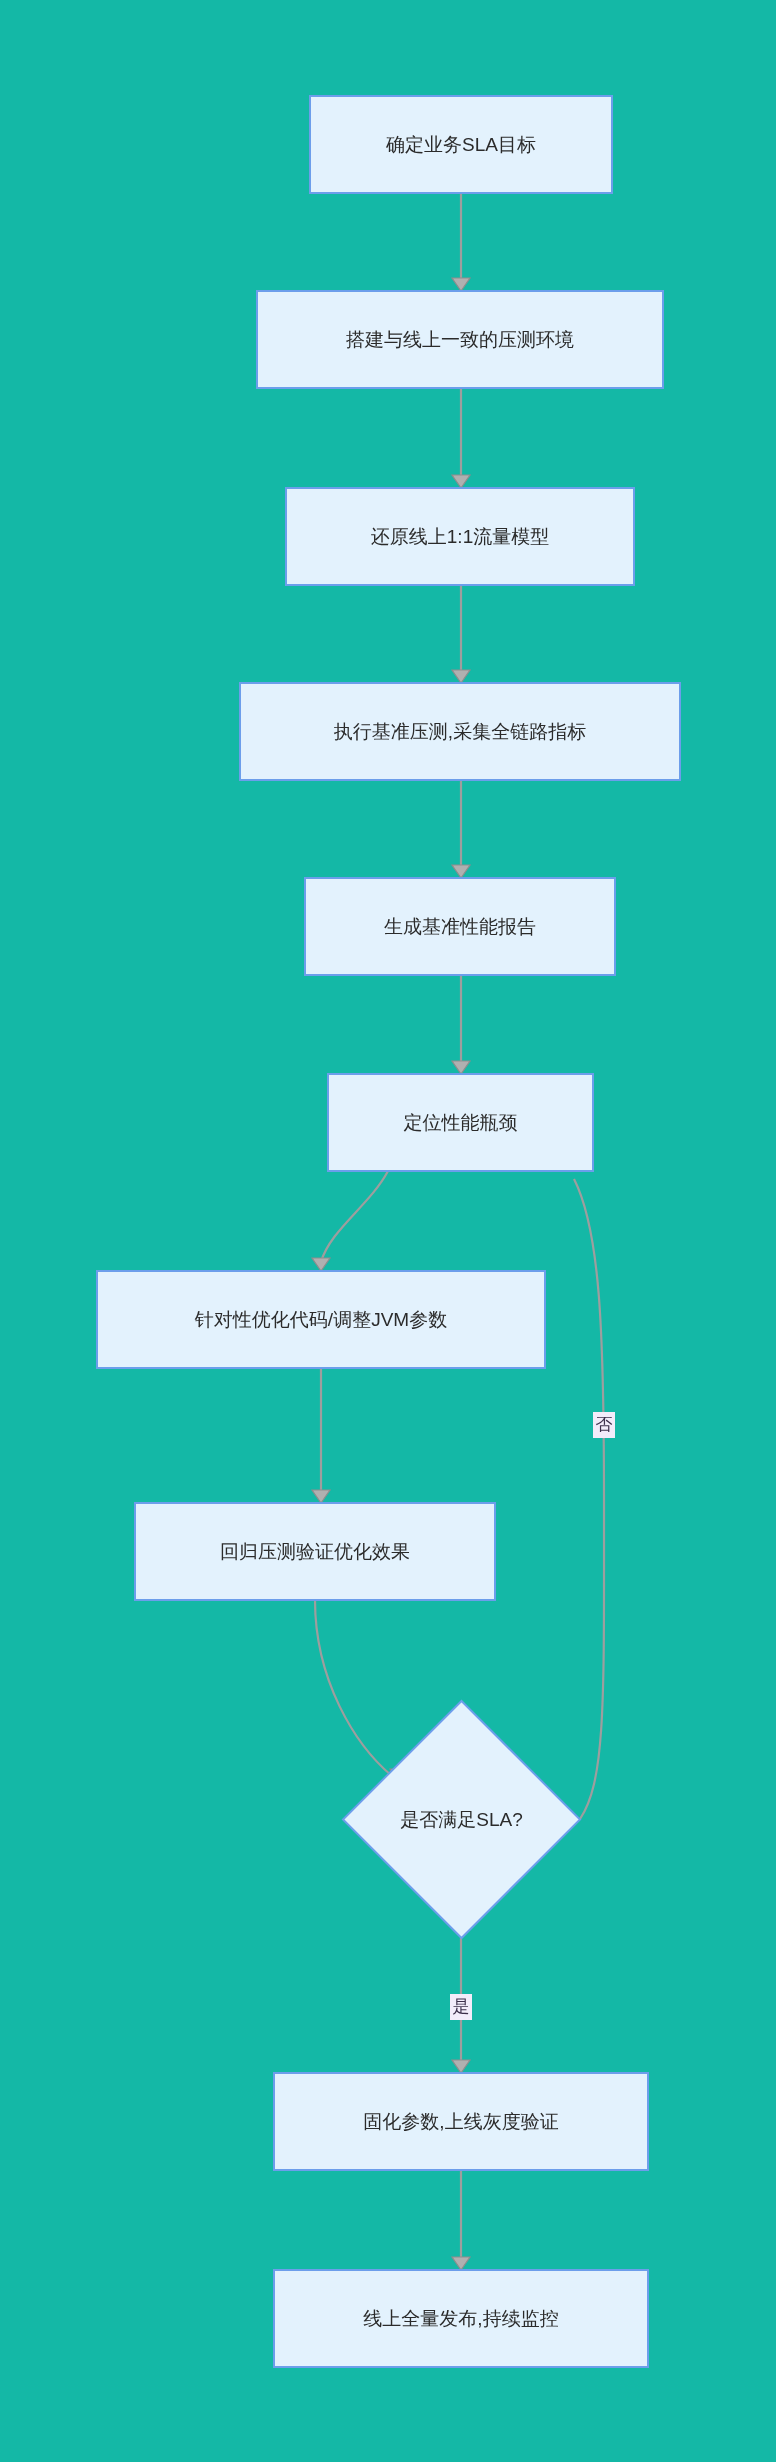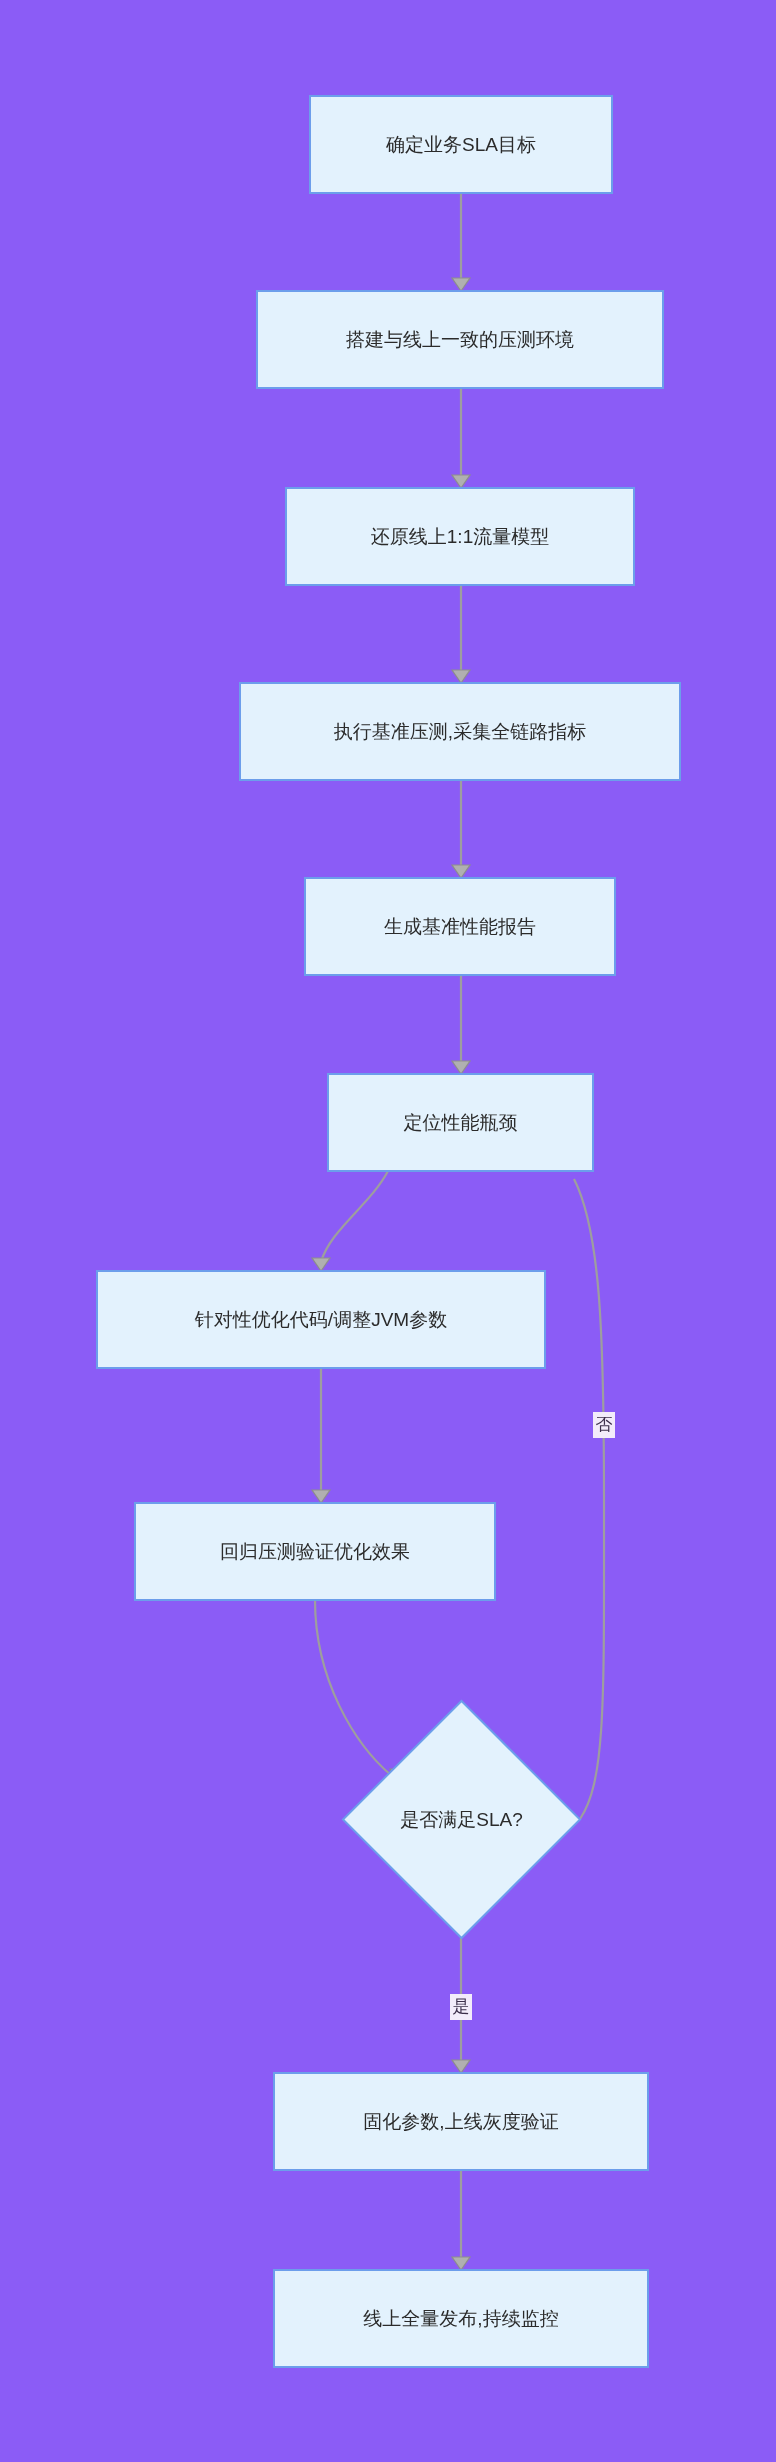--- a/index.html
+++ b/index.html
@@ -10,21 +10,21 @@
   body {
     width: 776px;
     height: 2462px;
     font-family: "Liberation Sans", "DejaVu Sans", sans-serif;
     overflow: hidden;
   }
   #flow-root {
     position: relative;
     width: 776px;
     height: 2462px;
-    background: #8b5cf6;
+    background: #14b8a6;
   }
   svg#flowchart {
     display: block;
     width: 776px;
     height: 2462px;
   }
   .node-shape {
     fill: #e3f2fd;
     stroke: #6c9eeb;
     stroke-width: 2;

